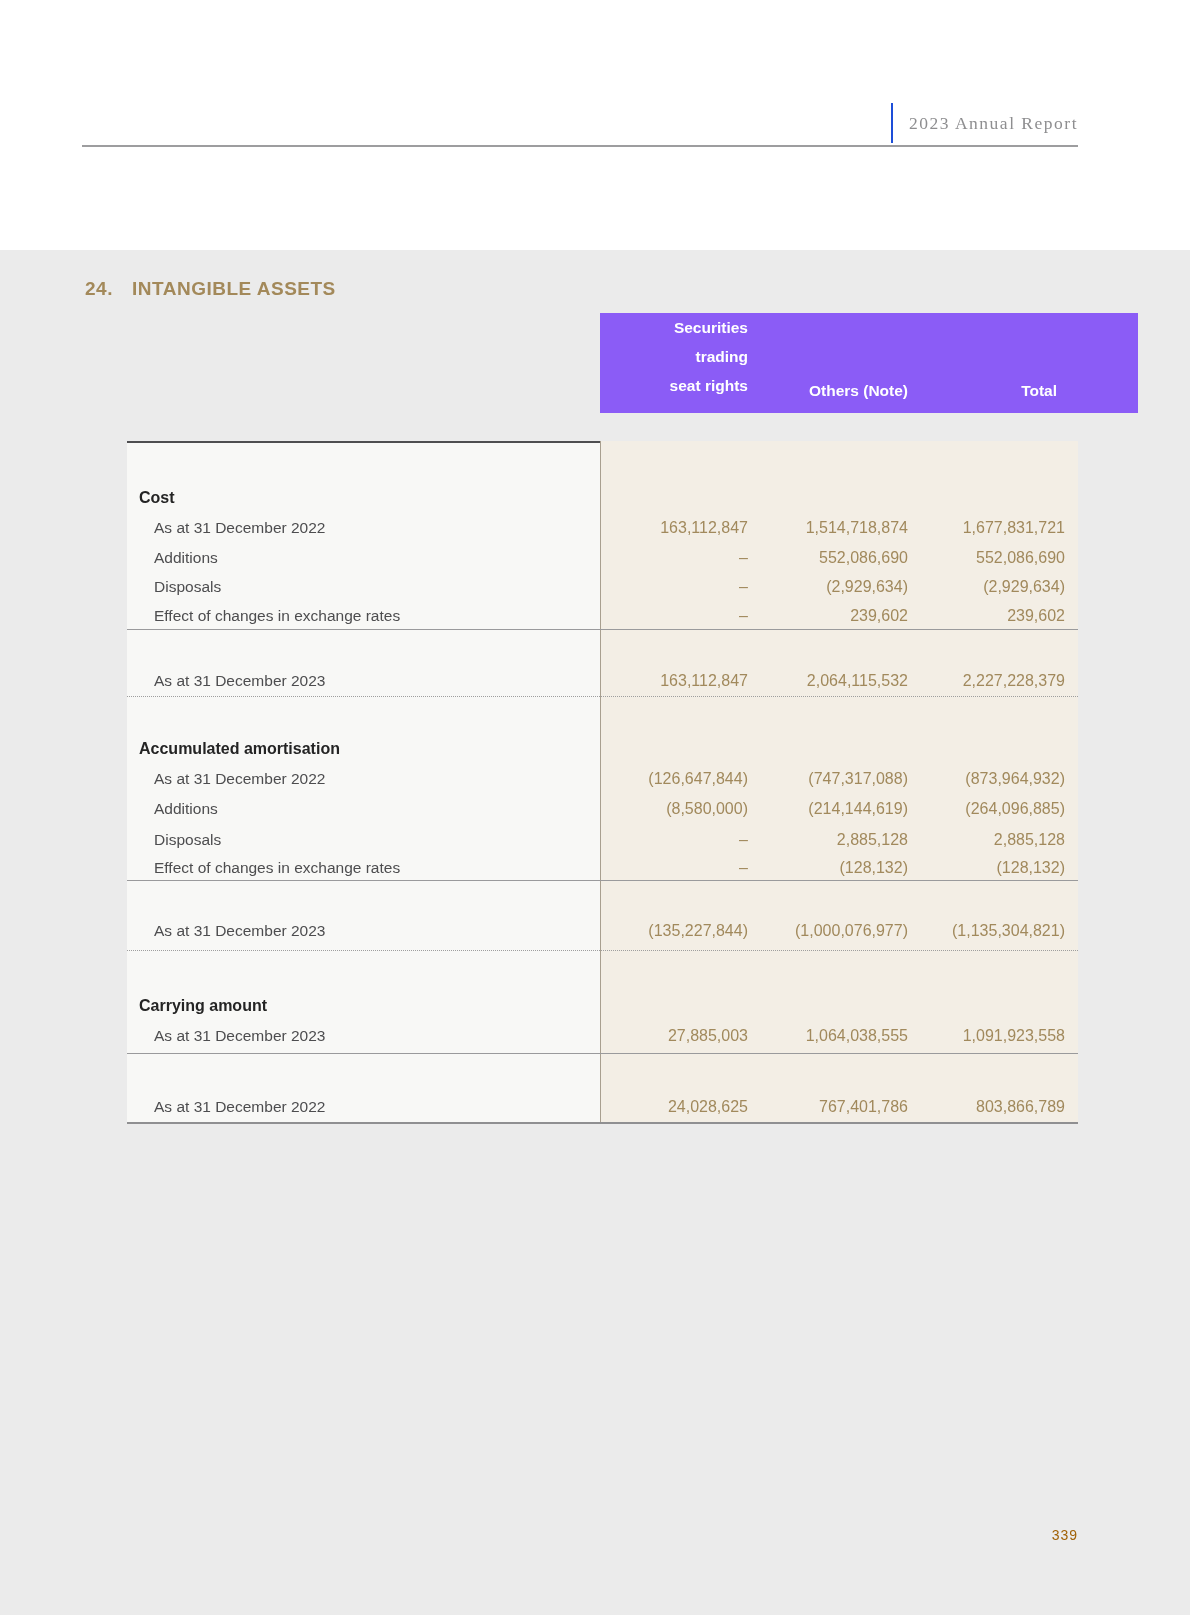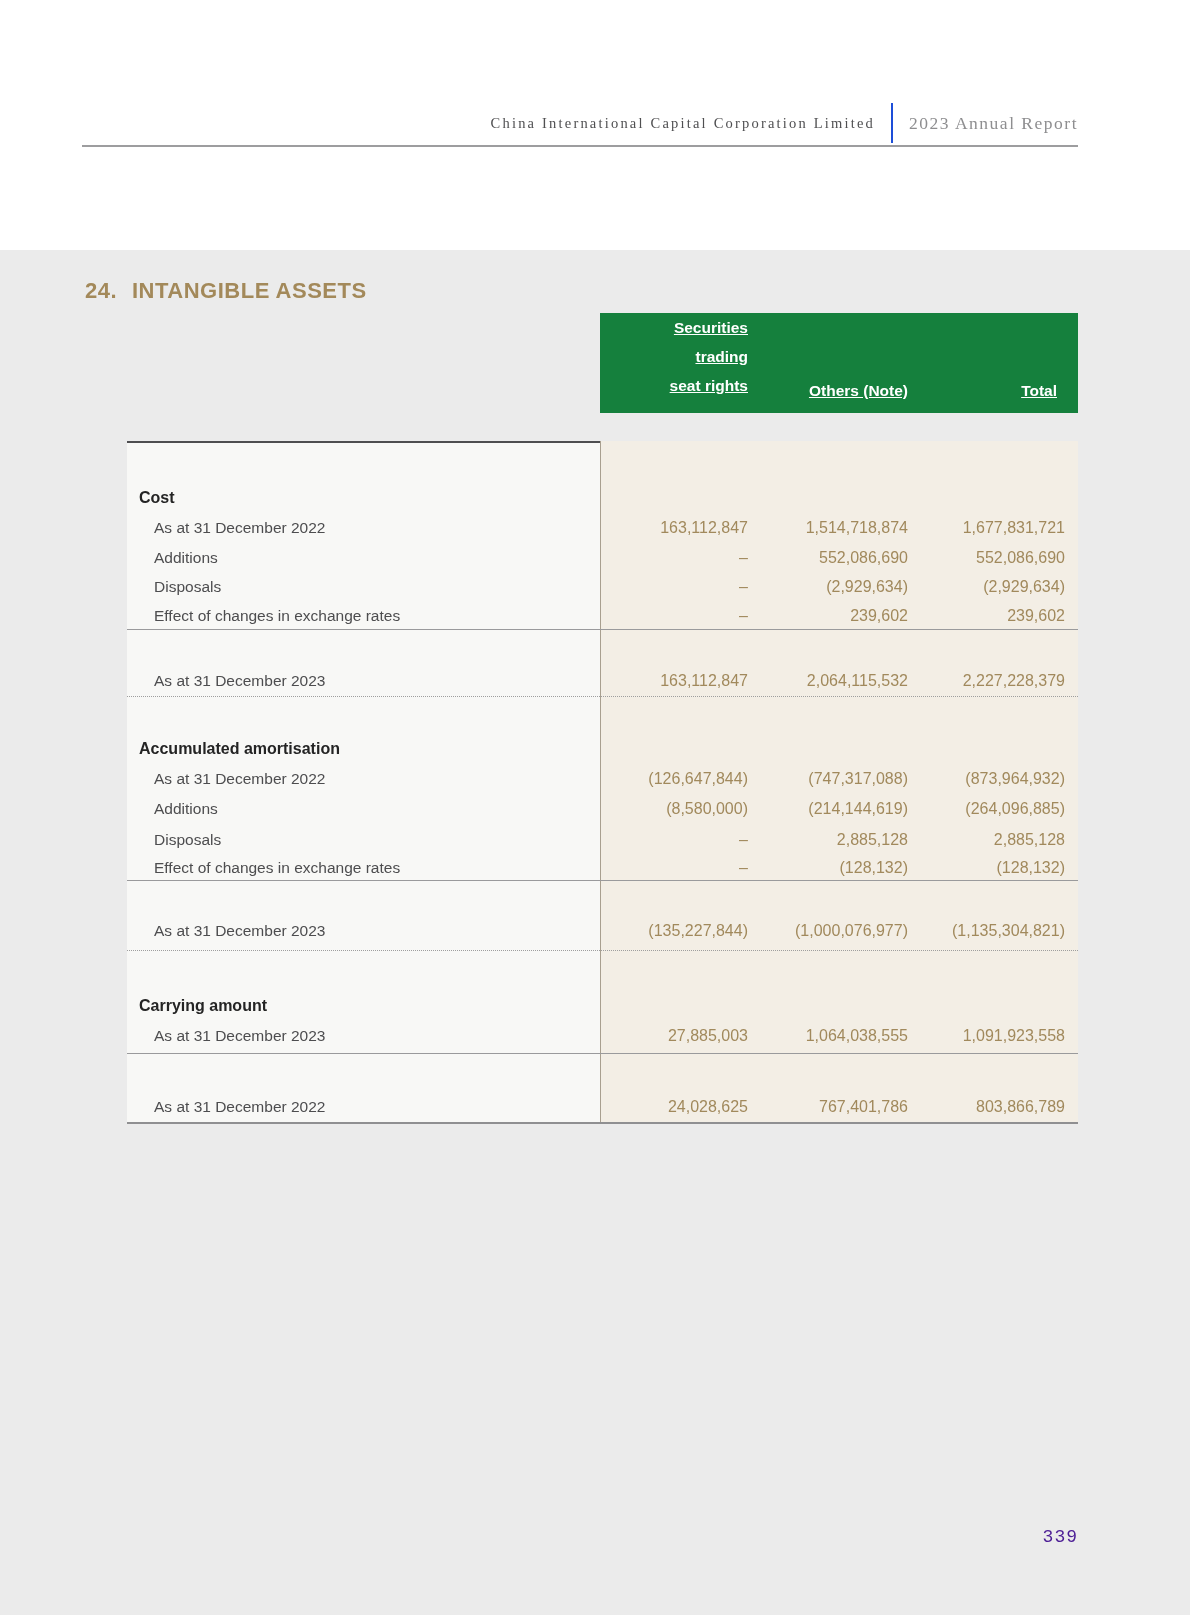--- a/index.html
+++ b/index.html
@@ -28,32 +28,32 @@
     color:#8e8e90; font-size:17.5px; letter-spacing:1.5px;
     border-left:2px solid #1d4ed8; padding-left:16px; line-height:40px;
   }
   .header-rule {
     position:absolute; top:145px; left:82px; width:996px; height:2px;
     background:#9d9d9f;
   }
   
   .section-title {
     position:absolute; top:278px; left:85px;
-    display:flex; color:#a3895a; font-weight:bold; font-size:22px;
+    display:flex; color:#a3895a; font-weight:bold; font-size:19px;
     letter-spacing:0.5px;
   }
   .section-title .num { width:47px; }
   
   .fin-table { position:absolute; left:127px; top:313px; width:951px; }
   .thead {
-    margin-left:473px; width:478px; height:100px;
-    background:#15803d;
+    margin-left:473px; width:538px; height:100px;
+    background:#8b5cf6;
     display:grid; grid-template-columns:148px 160px 170px;
     align-items:end;
-    color:#ffffff; font-weight:bold; font-size:15.5px;text-decoration:underline;
+    color:#ffffff; font-weight:bold; font-size:15.5px;
   }
   .thead .hcell { text-align:right; padding-bottom:13px; }
   .thead .hcell.last { padding-right:21px; }
   .thead .stack span { display:block; line-height:29px; }
   .tbody {
     position:relative; width:951px; height:683px;
     background:linear-gradient(to right, #f8f8f6 0px, #f8f8f6 473px, #f3eee5 473px, #f3eee5 951px);
     margin-top:28px;
   }
   .tbody .vline {
@@ -74,31 +74,30 @@
     text-align:right; color:#a1895c; font-weight:normal; font-size:16px;
     font-variant-numeric: tabular-nums;
   }
   .cell.num.last { padding-right:13px; }
   .hr-solid { position:absolute; left:0; width:951px; height:0; border-top:1.5px solid #9a9a9c; }
   .hr-dotted { position:absolute; left:0; width:951px; height:0; border-top:1.5px dotted #9e9e9e; }
   .hr-bottom { position:absolute; left:0; width:951px; height:0; border-top:2px solid #8f8f91; }
   
   .page-number {
     position:absolute; top:1527px; left:82px; width:996px;
-    text-align:right; font-family:Liberation Mono, monospace;
-    font-size:18px; color:#4c1d95; letter-spacing:1px;
+    text-align:right; font-family:Liberation Sans, sans-serif;
+    font-size:14px; color:#a16207; letter-spacing:1px;
   }
 </style>
 </head>
 <body>
 
 <div class="gray-band"></div>
 
 <div class="page-header">
-  <span class="company-name">China International Capital Corporation Limited</span>
   <span class="report-name">2023 Annual Report</span>
 </div>
 <div class="header-rule"></div>
 
 <div class="section-title">
   <span class="num">24.</span>
   <span>INTANGIBLE ASSETS</span>
 </div>
 
 <div class="fin-table">

